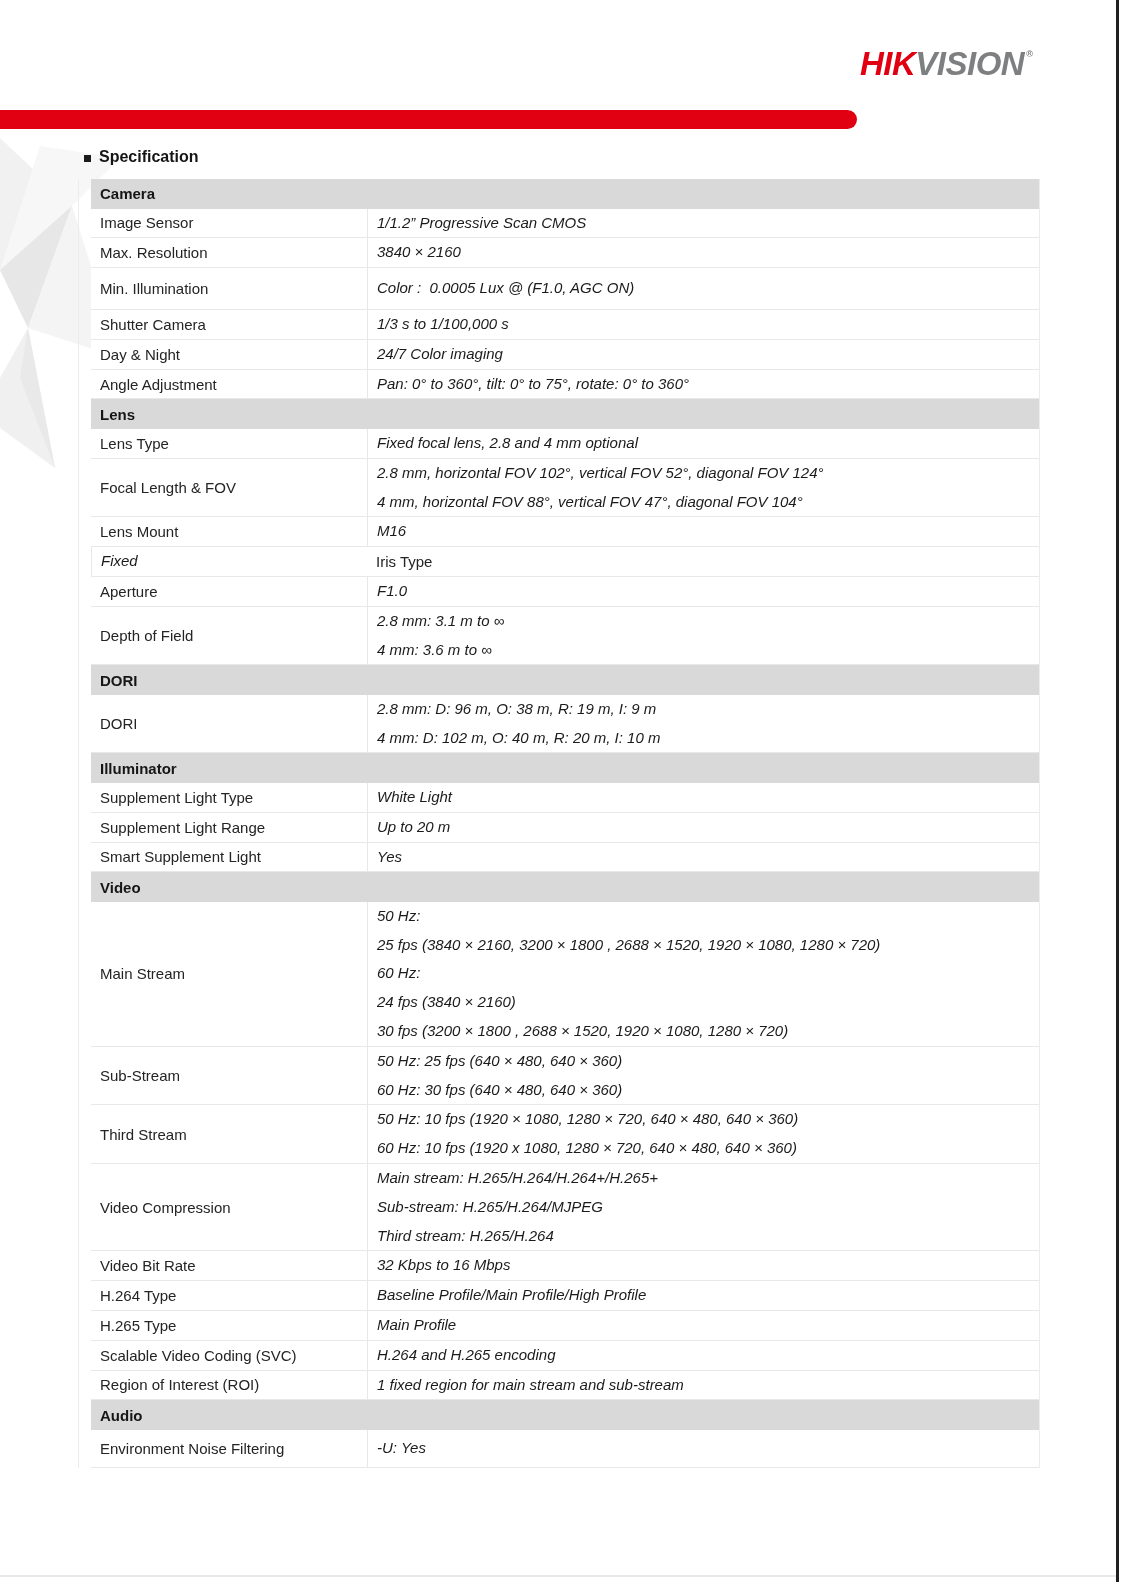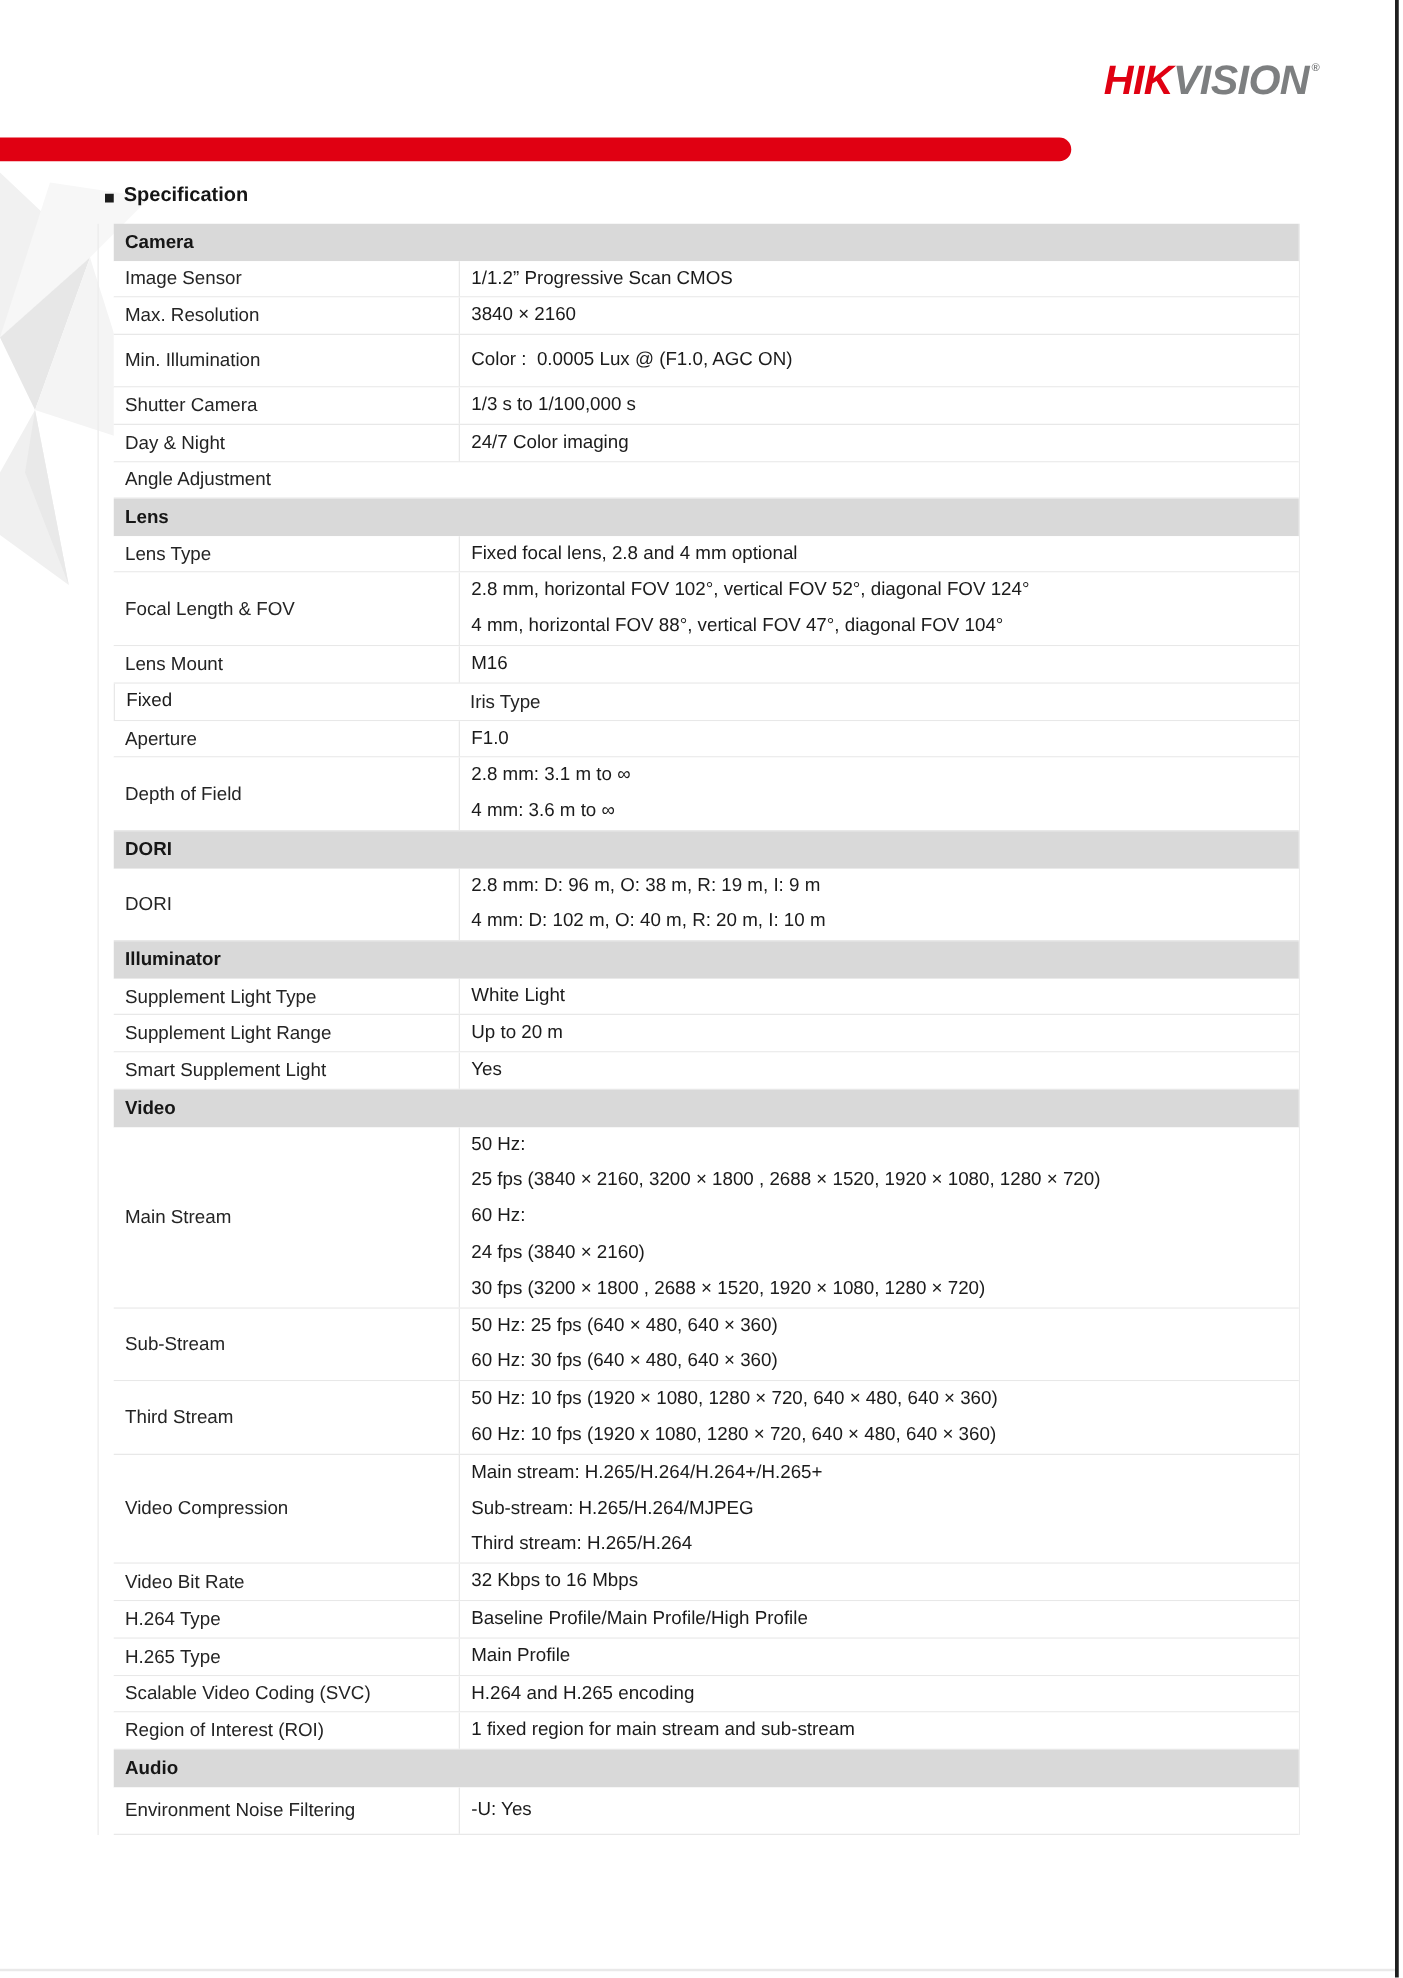--- a/index.html
+++ b/index.html
@@ -21,21 +21,21 @@
   .red-bar{
     position:absolute;left:0;top:110px;width:857px;height:19px;
     background:var(--brand-red);border-radius:0 10px 10px 0;
   }
   
   .logo{
     position:absolute;left:860px;top:45px;height:36px;
     font-style:italic;font-weight:bold;font-size:33px;letter-spacing:-0.5px;
     white-space:nowrap;
   }
-  .logo-hik{color:var(--brand-red);margin-left:23px;}
+  .logo-hik{color:var(--brand-red);}
   .logo-vision{color:var(--logo-gray);}
   .logo-reg{color:var(--logo-gray);font-size:9px;font-style:normal;vertical-align:18px;margin-left:2px;}
   
   .heading{position:absolute;left:84px;top:148px;display:flex;align-items:center;}
   .heading .bullet{width:7px;height:7px;background:#1c1c1c;margin-right:8px;margin-top:2px;}
   .heading .title{font-size:16px;font-weight:bold;color:#151515;letter-spacing:0px;}
   
   .spec-table{
     position:absolute;left:78px;top:179px;width:962px;
     border-left:1px solid #ececec;border-right:1px solid #ececec;
@@ -51,21 +51,21 @@
     display:grid;grid-template-columns:276px 1fr;
     border-bottom:1px solid var(--line);
     min-height:29.5px;background:#ffffff;
   }
   .cell{display:flex;}
   .cell.label{
     align-items:center;padding-left:9px;color:#242424;
   }
   .cell.value{
     flex-direction:column;justify-content:center;
-    border-left:1px solid var(--line);padding-left:9px;color:#1b1b1b;
+    border-left:1px solid var(--line);padding-left:9px;color:#1b1b1b;font-style:italic;
   }
   .vline{line-height:28.8px;white-space:pre;}
   
   .page-edge-line{position:absolute;left:1116px;top:0;width:3px;height:1582px;background:#1f1f1f;}
   .page-bottom-line{position:absolute;left:0;top:1575px;width:1116px;height:2px;background:#e9e9e9;}
 </style>
 </head>
 <body>
 
 <svg class="watermark" viewBox="0 0 150 360" aria-hidden="true">
@@ -115,20 +115,23 @@
       </div>
     </div>
     <div class="row">
       <div class="cell label">Day &amp; Night</div>
       <div class="cell value">
         <div class="vline">24/7 Color imaging</div>
       </div>
     </div>
     <div class="row">
       <div class="cell label">Angle Adjustment</div>
+      <div class="cell value">
+        <div class="vline">Pan: 0° to 360°, tilt: 0° to 75°, rotate: 0° to 360°</div>
+      </div>
     </div>
     <div class="sec-header">Lens</div>
     <div class="row">
       <div class="cell label">Lens Type</div>
       <div class="cell value">
         <div class="vline">Fixed focal lens, 2.8 and 4 mm optional</div>
       </div>
     </div>
     <div class="row">
       <div class="cell label">Focal Length &amp; FOV</div>

